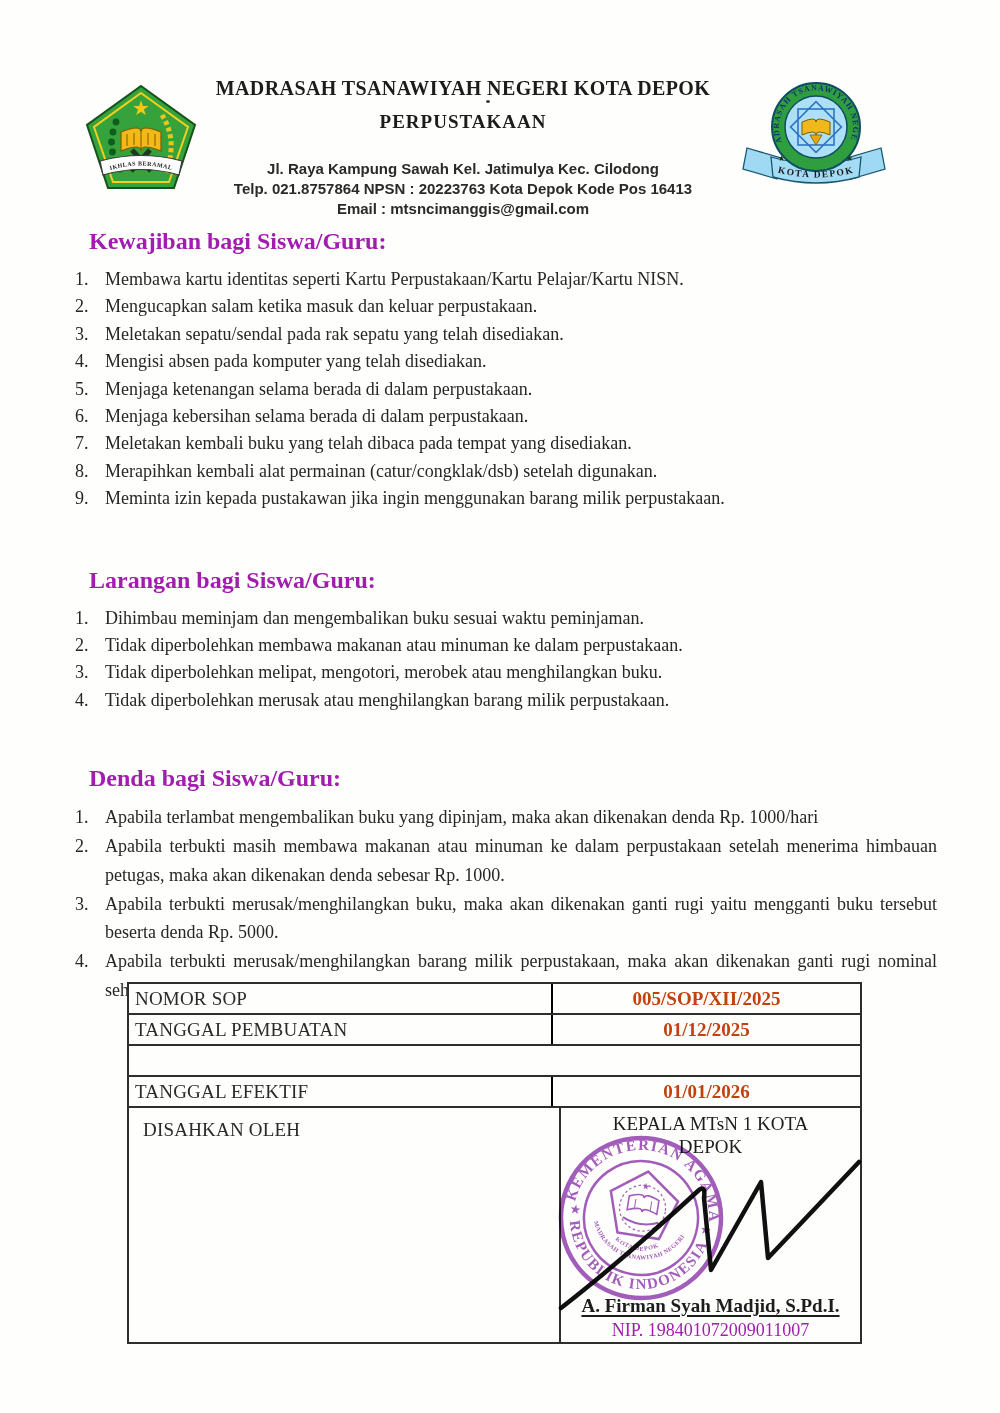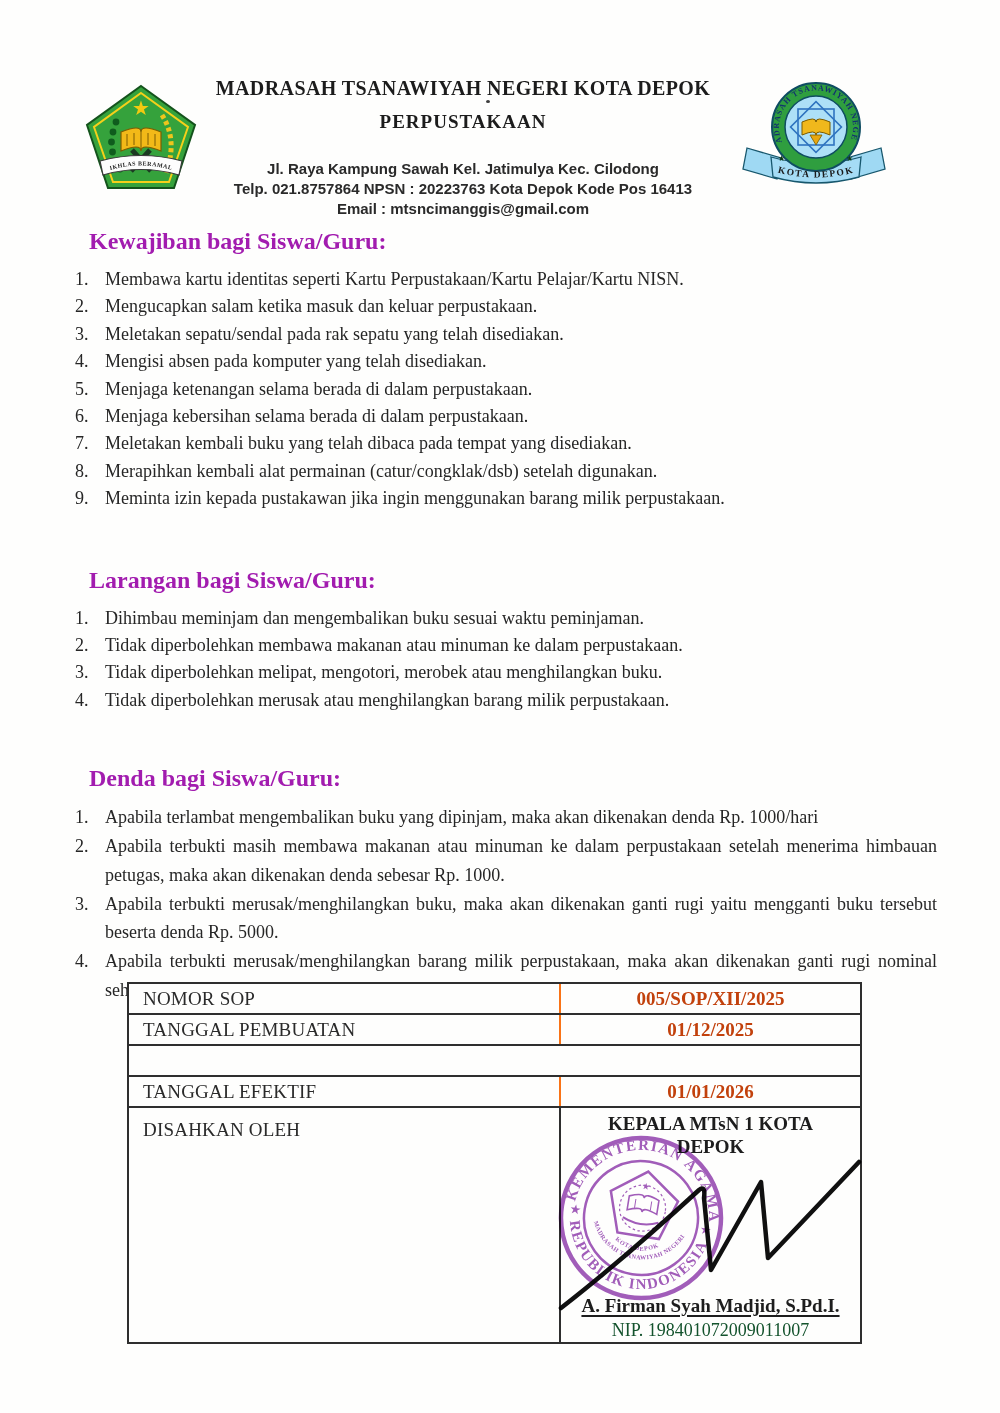--- a/index.html
+++ b/index.html
@@ -26,38 +26,38 @@
   .rule-item{display:flex;line-height:27.4px;font-size:18px;color:#262626;}
   .rule-item .num{flex:0 0 30px;}
   .rule-item .txt{flex:1;}
   .rule-list.spread .rule-item{line-height:28.8px;}
   .rule-list.spread .rule-item .txt{text-align:justify;}
   .gap-mid{height:21px;}
   .gap-mid2{height:18px;}
   
   .sop-table{position:absolute;left:127px;top:982px;width:731px;border:2px solid #2e2e2e;background:#fefefd;}
   .trow{display:flex;border-bottom:2px solid #2e2e2e;height:29px;}
-  .tcell-label{flex:0 0 416px;border-right:2px solid #f97316;padding-left:14px;
+  .tcell-label{flex:0 0 416px;border-right:2px solid #000000;padding-left:6px;
                font-size:19px;line-height:29px;color:#2a2a2a;letter-spacing:.2px;}
   .tcell-value{flex:1;text-align:center;font-size:19px;line-height:29px;font-weight:bold;color:#c2410c;}
   .trow-approval{display:flex;height:234px;}
   .acell-label{flex:0 0 416px;border-right:2px solid #2e2e2e;padding:11px 0 0 14px;
                font-size:19px;color:#2a2a2a;letter-spacing:.2px;}
   .acell-sign{flex:1;position:relative;}
-  .approval-title{margin-top:4px;text-align:center;font-size:19px;font-weight:bold;
+  .approval-title{margin-top:4px;text-align:center;font-size:19px;font-weight:normal;
                   line-height:23px;color:#1d1d1d;position:relative;z-index:1;}
   .stamp{position:absolute;left:-6px;top:24px;width:172px;height:172px;
          transform:rotate(9deg);mix-blend-mode:multiply;opacity:.92;z-index:2;}
   .signature{position:absolute;left:-38px;top:44px;width:352px;height:168px;
              mix-blend-mode:multiply;z-index:3;}
   .signer-name{position:absolute;left:0;right:0;bottom:25px;text-align:center;
                font-size:19px;font-weight:bold;color:#1d1d1d;
                text-decoration:underline;text-decoration-thickness:2px;text-underline-offset:3px;z-index:4;}
   .signer-nip{position:absolute;left:0;right:0;bottom:1px;text-align:center;
-              font-size:18px;color:#14532d;z-index:4;}
+              font-size:18px;color:#a21caf;z-index:4;}
 </style>
 </head>
 <body>
 
 <div class="page">
 
   <div>
 
     <svg class="logo-left" viewBox="0 0 112 106">
       <polygon points="56,2 110,41 89,104 23,104 2,41" fill="#35a23c" stroke="#14531c" stroke-width="2"></polygon>

